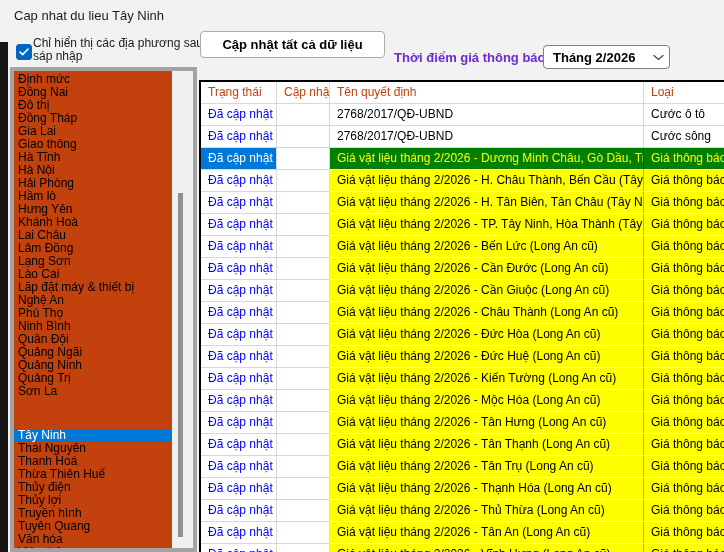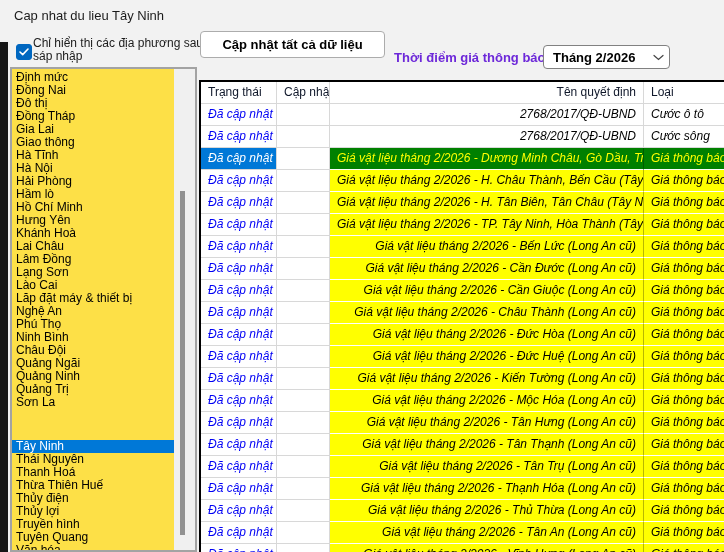--- a/index.html
+++ b/index.html
@@ -18,34 +18,34 @@
   .chk-label{position:absolute;left:33px;top:37px;width:172px;font-size:12px;line-height:12.5px;color:#1b1b1b;}
 
   
   .btn-update-all{position:absolute;left:200px;top:31px;width:185px;height:27px;background:#ffffff;border:1px solid #acacac;border-radius:4px;font-size:13px;font-weight:bold;color:#000;display:flex;align-items:center;justify-content:center;box-sizing:border-box;text-align:right;}
   .lbl-price-time{position:absolute;left:394px;top:50px;font-size:13px;font-weight:bold;color:#6d28d9;}
   .combo{position:absolute;left:543px;top:45px;width:127px;height:24px;background:#fff;border:1px solid #818181;border-radius:4px;box-sizing:border-box;display:flex;align-items:center;}
   .combo-value{flex:1;padding-left:9px;font-size:13px;font-weight:bold;color:#000;white-space:nowrap;overflow:hidden;}
   .combo-arrow{width:22px;display:flex;align-items:center;justify-content:center;}
 
   
-  .listbox{position:absolute;left:10px;top:67px;width:187px;height:485px;background:#fde047;border:2px solid #a3a3a3;box-sizing:border-box;overflow:hidden;}
+  .listbox{position:absolute;left:10px;top:67px;width:187px;height:485px;background:#c2410c;border:4px solid #a3a3a3;box-sizing:border-box;overflow:hidden;}
   .list-items{position:absolute;left:0;top:2px;width:164px;}
   .list-item{height:13px;line-height:13px;font-size:12px;color:#000;padding-left:4px;white-space:nowrap;overflow:hidden;cursor:default;}
   .list-item.selected{background:#0078D7;color:#fff;margin-top:31px;}
   .list-scroll{position:absolute;top:0;right:0;width:21px;height:100%;background:#f0f0f0;}
   .list-thumb{position:absolute;left:6px;top:122px;width:5px;height:344px;background:#919191;}
 
   
   .grid{position:absolute;left:199px;top:80px;right:0;bottom:0;background:#fff;border-left:2px solid #000;border-top:2px solid #000;overflow:hidden;box-sizing:border-box;}
   .thead{display:flex;height:22px;background:#fff;}
-  .th{box-sizing:border-box;font-size:12px;line-height:21px;color:#0f172a;padding:0 7px;border-right:1px solid #d8d8d8;border-bottom:1px solid #d8d8d8;white-space:nowrap;overflow:hidden;}
-  .trow{display:flex;height:22px;font-style:italic;}
+  .th{box-sizing:border-box;font-size:12px;line-height:21px;color:#c2410c;padding:0 7px;border-right:1px solid #d8d8d8;border-bottom:1px solid #d8d8d8;white-space:nowrap;overflow:hidden;}
+  .trow{display:flex;height:22px;}
   .c{box-sizing:border-box;font-size:12px;line-height:21px;color:#000;padding:0 7px;border-right:1px solid #d8d8d8;border-bottom:1px solid #d8d8d8;white-space:nowrap;overflow:hidden;cursor:default;}
-  .w1{width:76px;} .w2{width:53px;} .w3{width:314px;text-align:right;} .w4{flex:1;border-right:none;}
+  .w1{width:76px;} .w2{width:53px;} .w3{width:314px;} .w4{flex:1;border-right:none;}
   .c.c-status{color:#0000f5;}
   .trow.yellow .c-name,.trow.yellow .c-type{background:#FFFF00;border-bottom-color:#ffffff;border-right-color:rgba(0,0,0,0.28);}
   .trow.selected .c-status{background:#0078D7;color:#fff;}
   .trow.selected .c-name,.trow.selected .c-type{background:#008000;color:#FFFF00;border-bottom-color:#ffffff;border-right-color:rgba(0,0,0,0.28);}
 </style>
 </head>
 <body>
 
 <div id="app">
 
@@ -80,32 +80,31 @@
         <div class="list-item">Định mức</div>
         <div class="list-item">Đồng Nai</div>
         <div class="list-item">Đô thị</div>
         <div class="list-item">Đồng Tháp</div>
         <div class="list-item">Gia Lai</div>
         <div class="list-item">Giao thông</div>
         <div class="list-item">Hà Tĩnh</div>
         <div class="list-item">Hà Nội</div>
         <div class="list-item">Hải Phòng</div>
         <div class="list-item">Hầm lò</div>
-        <div class="list-item">Hồ Chí Minh</div>
         <div class="list-item">Hưng Yên</div>
         <div class="list-item">Khánh Hoà</div>
         <div class="list-item">Lai Châu</div>
         <div class="list-item">Lâm Đồng</div>
         <div class="list-item">Lạng Sơn</div>
         <div class="list-item">Lào Cai</div>
         <div class="list-item">Lắp đặt máy &amp; thiết bị</div>
         <div class="list-item">Nghệ An</div>
         <div class="list-item">Phú Thọ</div>
         <div class="list-item">Ninh Bình</div>
-        <div class="list-item">Châu Đội</div>
+        <div class="list-item">Quân Đội</div>
         <div class="list-item">Quảng Ngãi</div>
         <div class="list-item">Quảng Ninh</div>
         <div class="list-item">Quảng Trị</div>
         <div class="list-item">Sơn La</div>
         <div class="list-item selected">Tây Ninh</div>
         <div class="list-item">Thái Nguyên</div>
         <div class="list-item">Thanh Hoá</div>
         <div class="list-item">Thừa Thiên Huế</div>
         <div class="list-item">Thủy điện</div>
         <div class="list-item">Thủy lợi</div>

